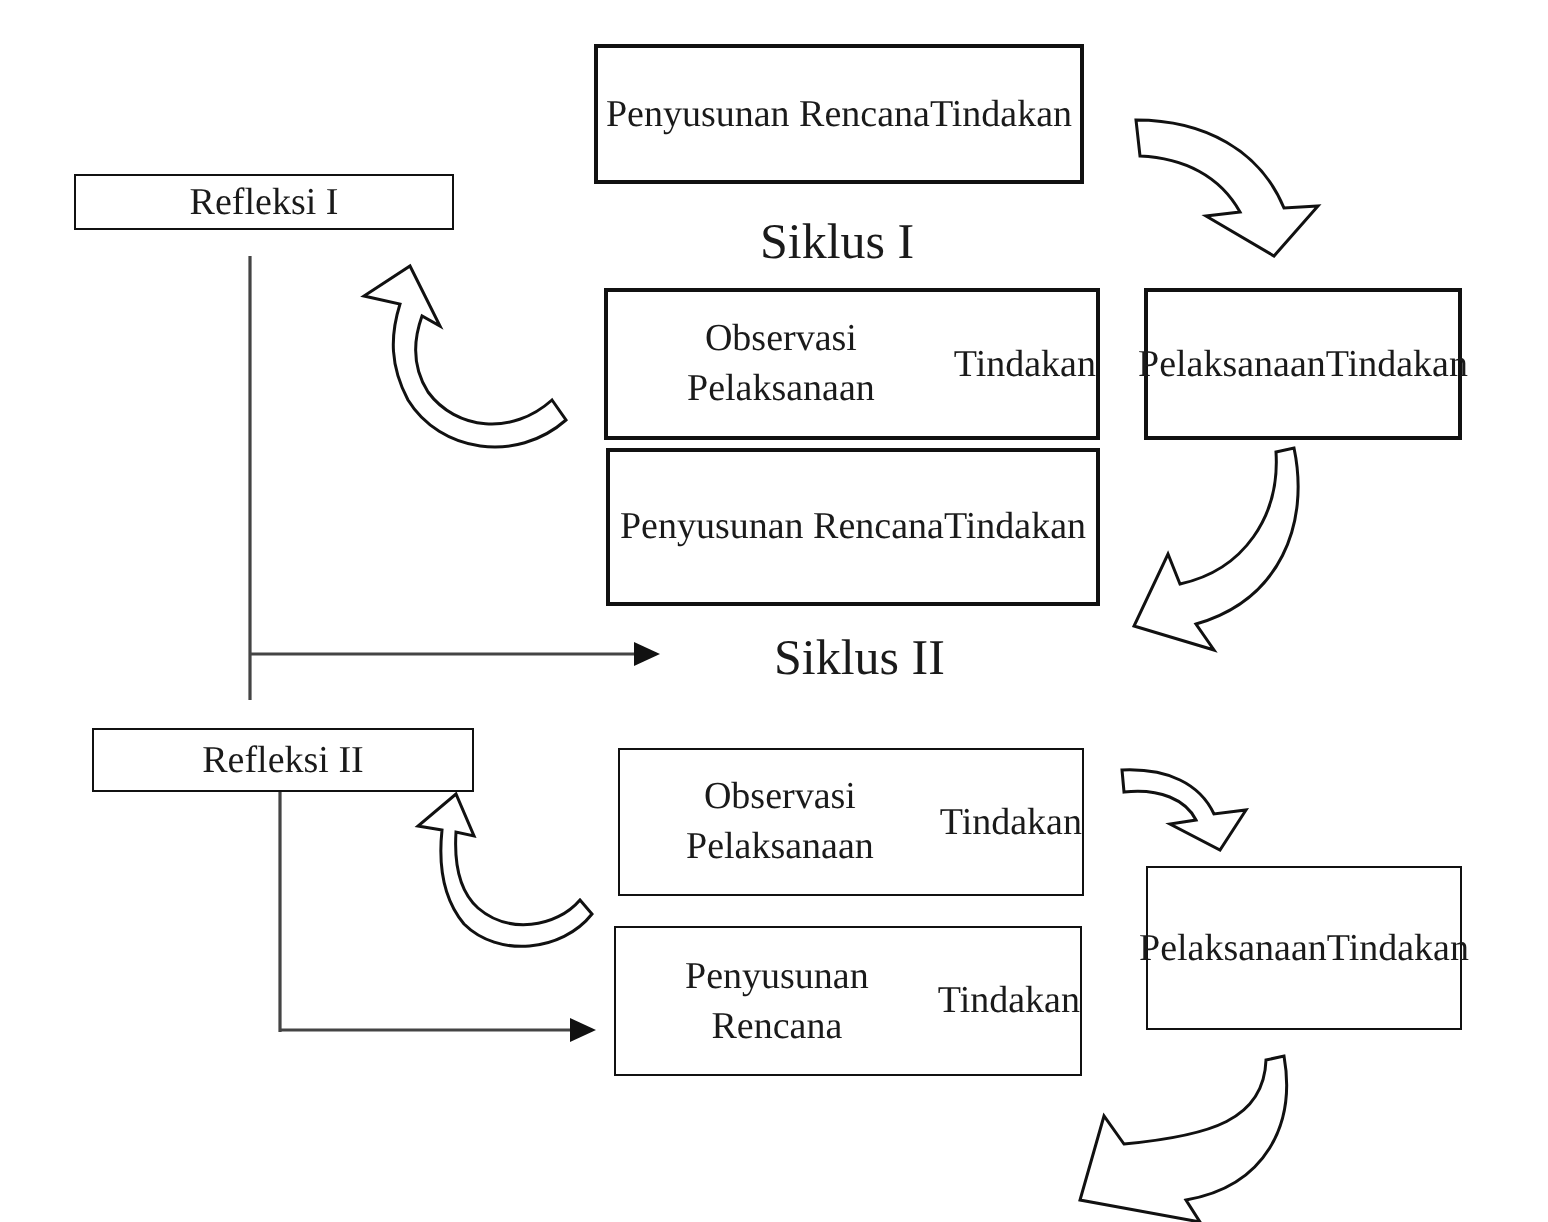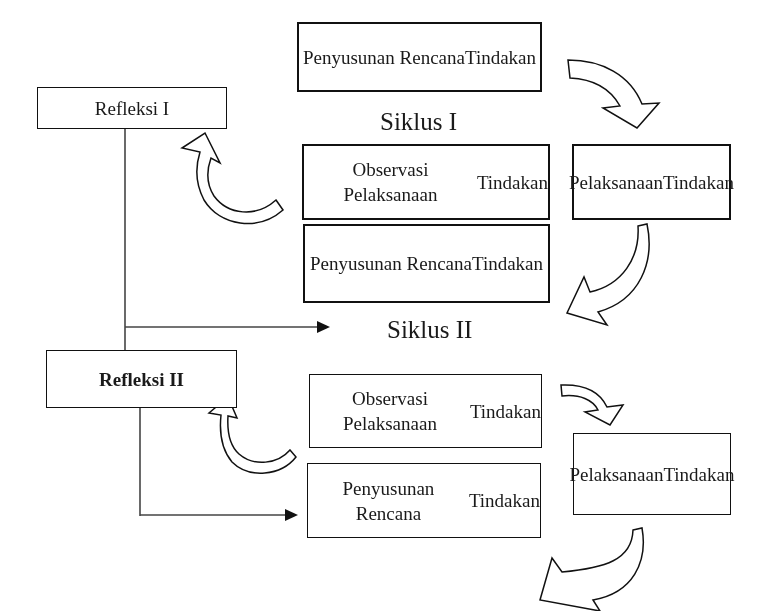--- a/index.html
+++ b/index.html
@@ -41,42 +41,42 @@
   <path class="curve" d="M633,530 L642,528 C648,562 633,593 593,600 L600,611 L540,600 L552,558 L562,572 C605,568 632,560 633,530 Z"></path>
 </svg>
 
 <div class="box" style="left:297px;top:22px;width:245px;height:70px;">
   <span>Penyusunan Rencana</span>
   <span>Tindakan</span>
 </div>
 
 <div class="label" style="left:380px;top:111px;">Siklus I</div>
 
-<div class="box thin" style="left:37px;top:87px;width:190px;height:42px;">
+<div class="box thin" style="left:37px;top:87px;width:190px;height:28px;">
   <span>Refleksi I</span>
 </div>
 
 <div class="box" style="left:302px;top:144px;width:248px;height:76px;">
   <span>Observasi Pelaksanaan</span>
   <span>Tindakan</span>
 </div>
 
 <div class="box" style="left:572px;top:144px;width:159px;height:76px;">
   <span>Pelaksanaan</span>
   <span>Tindakan</span>
 </div>
 
 <div class="box" style="left:303px;top:224px;width:247px;height:79px;">
   <span>Penyusunan Rencana</span>
   <span>Tindakan</span>
 </div>
 
 <div class="label" style="left:387px;top:319px;">Siklus II</div>
 
-<div class="box thin" style="left:46px;top:350px;width:191px;height:58px;font-weight:bold;">
+<div class="box thin" style="left:46px;top:364px;width:191px;height:32px;">
   <span>Refleksi II</span>
 </div>
 
 <div class="box thin" style="left:309px;top:374px;width:233px;height:74px;">
   <span>Observasi Pelaksanaan</span>
   <span>Tindakan</span>
 </div>
 
 <div class="box thin" style="left:573px;top:433px;width:158px;height:82px;">
   <span>Pelaksanaan</span>

